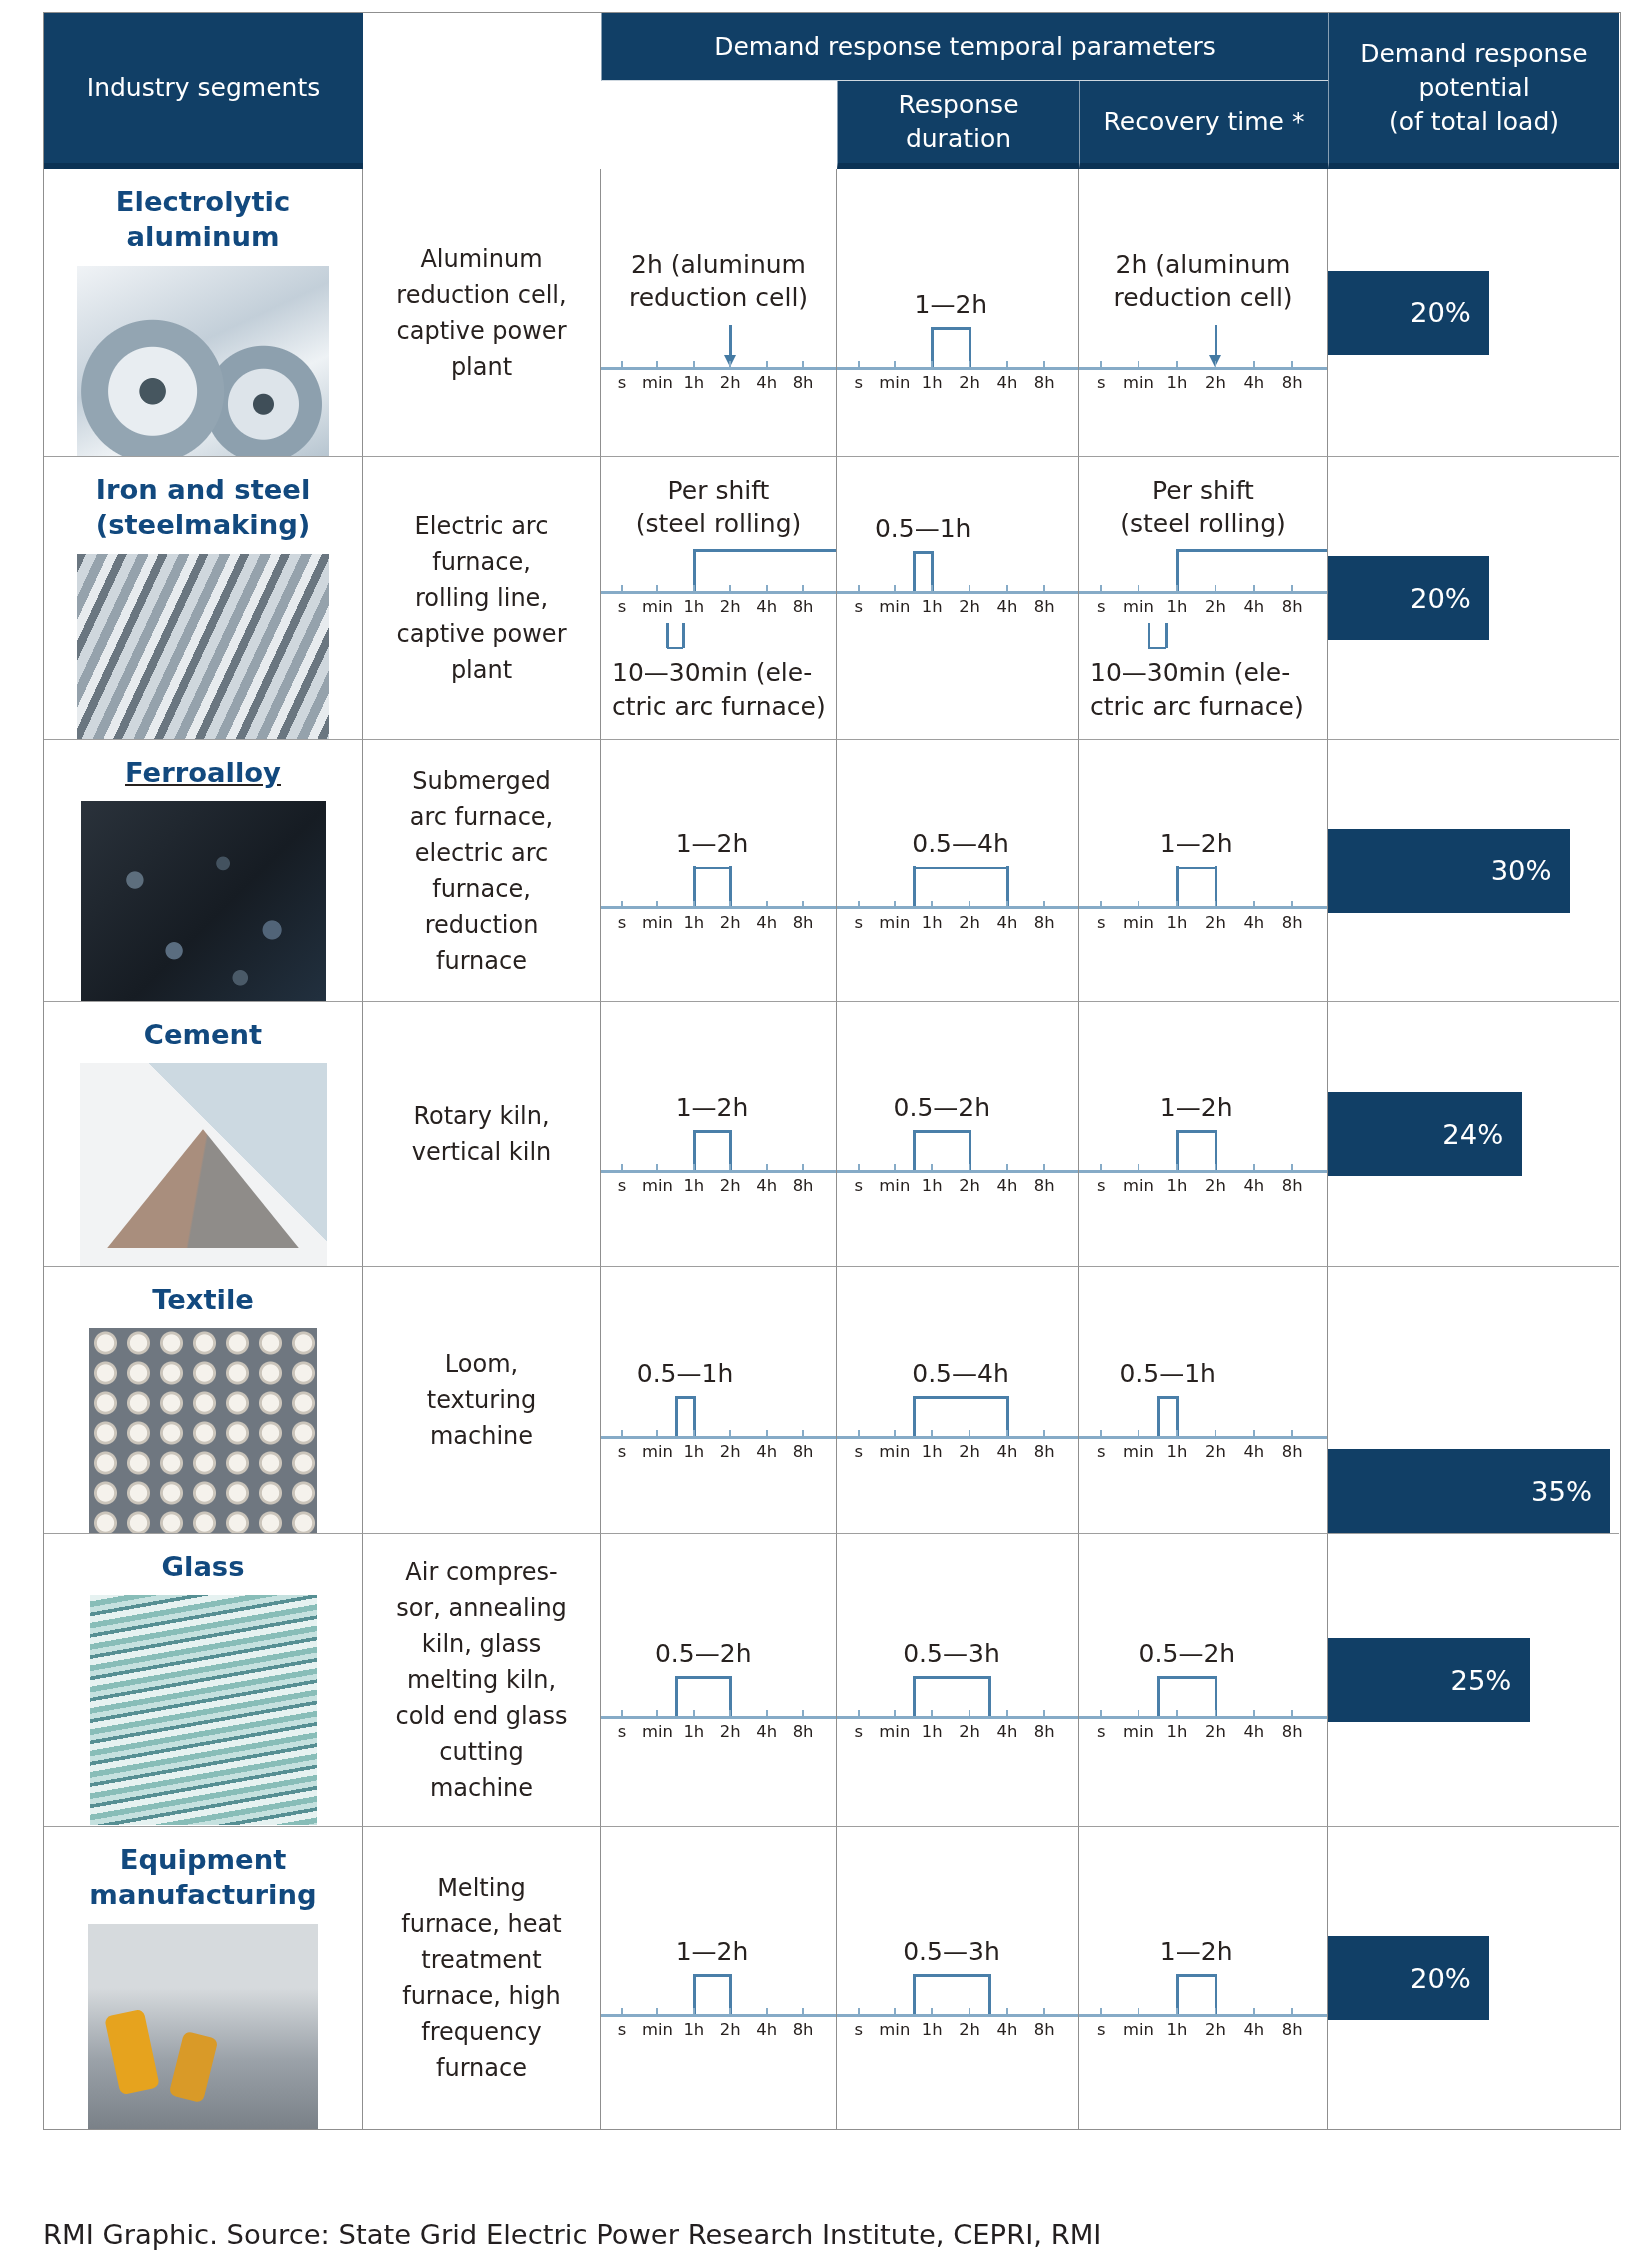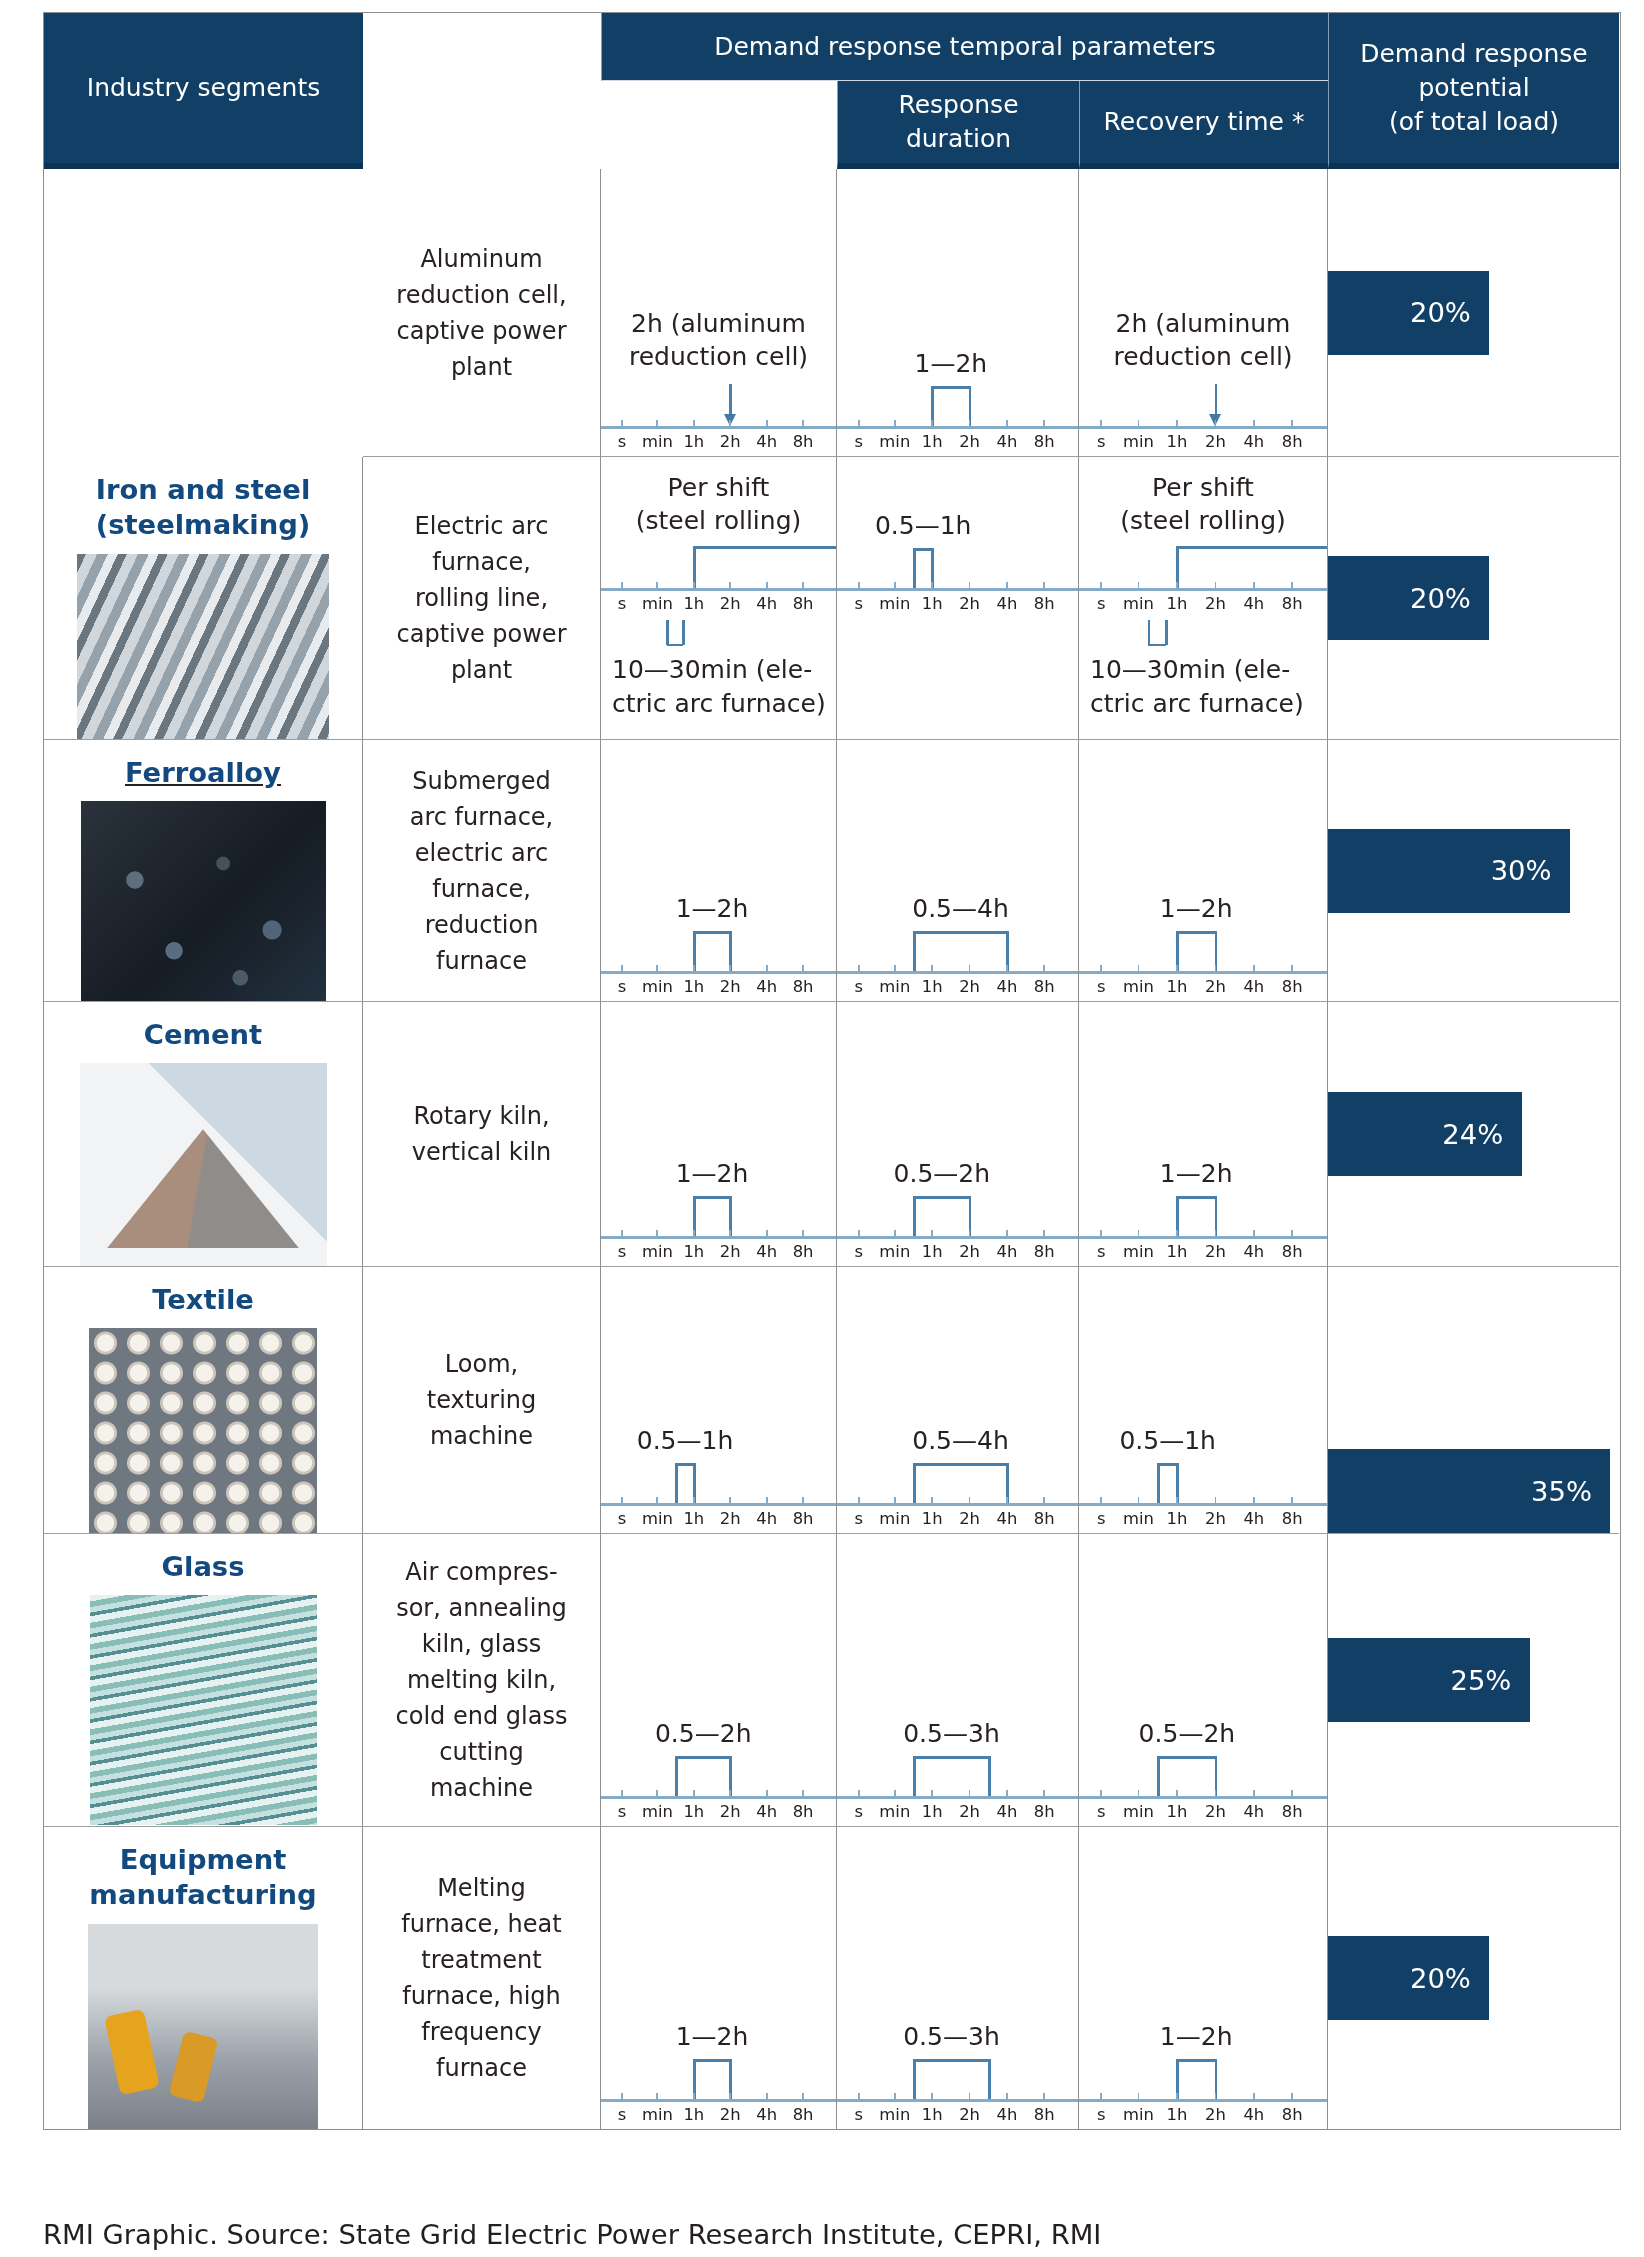--- a/index.html
+++ b/index.html
@@ -25,21 +25,21 @@
   .cell{background:#fff;border-right:0.9px solid #8F8F8F;border-bottom:1.8px solid #9E9E9E;
         box-sizing:border-box;position:relative;overflow:hidden;}
   .c6{border-right:none;}
   .lastrow{border-bottom:none;}
   .c-industry{text-align:center;padding-top:14.6px;}
   .industry-title{font-weight:bold;font-size:27.4px;color:#12497E;line-height:1.3;white-space:pre-line;}
   .photo{margin:11px auto 0;width:252px;height:216px;position:relative;}
   .c-sources{display:flex;align-items:center;justify-content:center;text-align:center;
              font-size:24px;line-height:1.5;}
   .sources-text{white-space:pre-line;width:100%;}
-  .c-timeline{display:flex;align-items:flex-end;}
+  .c-timeline{display:flex;align-items:center;}
   .tl-stack{width:100%;position:relative;}
   .tl-top{position:relative;}
   .tl-label{position:absolute;font-size:25px;color:#27211F;line-height:1.32;text-align:center;}
   .tl-label.nowrap{transform:translateX(-50%);white-space:nowrap;}
   .tl-label.block{left:0;right:0;}
   .bk{position:absolute;background:#4A7FA9;}
   .bk.v{width:2.7px;}
   .bk.h{height:2.7px;}
   .arrow-head{position:absolute;bottom:0;width:0;height:0;border-left:6.4px solid transparent;
               border-right:6.4px solid transparent;border-top:12px solid #447AA3;}
@@ -99,20 +99,24 @@
     </div>
     <div class="h-cell h-recov hb sep">
       <span>Recovery time *</span>
     </div>
     <div class="h-cell h-potential hb sep">
       <span class="pre">Demand response
 potential
 (of total load)</span>
     </div>
 
+  <div class="cell c-industry c1" style="grid-area: 3 / 1;">
+        <div class="industry-title">Electrolytic<br>aluminum</div>
+        <div class="photo photo-aluminum-coils"></div>
+      </div>
       <div class="cell c-sources c2" style="grid-area: 3 / 2;">
         <div class="sources-text">Aluminum<br>reduction cell,<br>captive power<br>plant</div>
       </div>
       <div class="cell c-timeline c3" style="grid-area: 3 / 3;">
         <div class="tl-stack">
           <div class="tl-top" style="height:139px">
             <div class="tl-label block" style="bottom:53px">2h (aluminum<br>reduction cell)</div>
             <div class="bk v" style="left:calc(55% - 0.9px);bottom:11px;height:31px"></div>
             <div class="arrow-head" style="left:calc(55% - 6.4px)"></div>
           </div>

